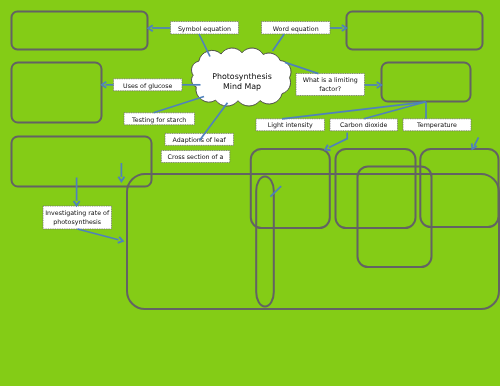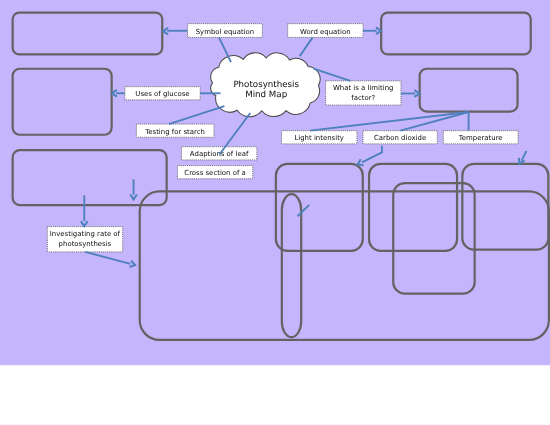--- a/index.html
+++ b/index.html
@@ -1,18 +1,18 @@
 <!DOCTYPE html>
 <html><head>
 <meta charset="utf-8">
 <title>Photosynthesis Mind Map</title>
 <style>
   html,body{margin:0;padding:0;background:#ffffff;}
   body{width:500px;height:386px;overflow:hidden;font-family:"Liberation Sans",sans-serif;}
-  #stage{position:relative;width:500px;height:332px;background:#c4b5fd;}
+  #stage{position:relative;width:500px;height:386px;background:#84cc16;}
   svg#canvas{position:absolute;left:0;top:0;width:500px;height:386px;display:block;}
   .shape{fill:none;stroke:#636363;stroke-width:2;}
   .cloud{fill:#ffffff;stroke:#4a4a4a;stroke-width:0.95;}
   .arrow{stroke:#4f81bd;stroke-width:1.7;fill:none;}
   .arrowhead{fill:none;stroke:#4f81bd;stroke-width:1.9;stroke-linecap:butt;stroke-linejoin:miter;}
   .lbl-rect{fill:#ffffff;stroke:#6e6e6e;stroke-width:0.9;stroke-dasharray:0.9 0.85;}
   .lbl-txt{font-family:"DejaVu Sans",sans-serif;font-size:6.3px;fill:#0d0d0d;text-anchor:middle;}
   .ctr-txt{font-family:"DejaVu Sans",sans-serif;font-size:7.9px;fill:#0d0d0d;text-anchor:middle;}
 </style>
 </head>

